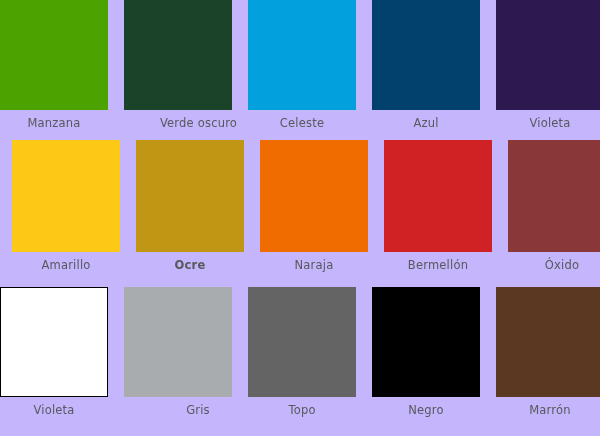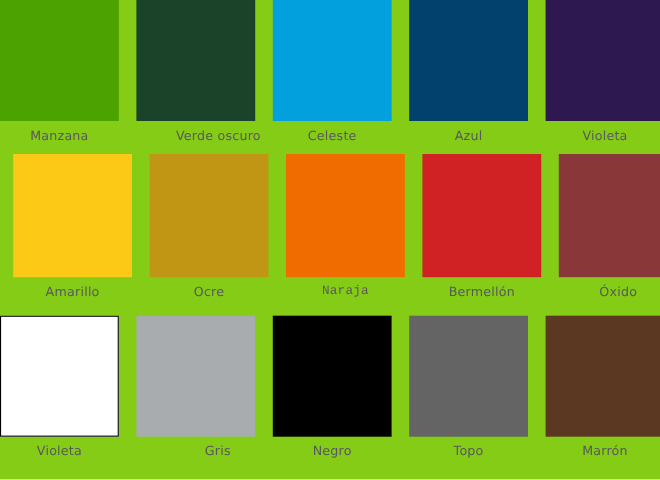--- a/index.html
+++ b/index.html
@@ -10,21 +10,21 @@
   body {
     width: 600px;
     height: 436px;
     overflow: hidden;
     font-family: "DejaVu Sans", sans-serif;
   }
   #palette {
     position: relative;
     width: 600px;
     height: 436px;
-    background: #84cc16;
+    background: #c4b5fd;
   }
   .swatch-row {
     position: absolute;
     left: 0;
     width: 600px;
     display: flex;
     flex-direction: row;
     align-items: flex-start;
   }
   #row-0 { top: 0px; }
@@ -89,25 +89,25 @@
     </div>
   </div>
 
   <div class="swatch-row" id="row-1" style="left: 0px; padding-left: 12px;">
     <div class="swatch-cell">
       <div class="swatch-chip chip-h-112" style="background: rgb(251, 201, 22); height: 112px;"></div>
       <div class="swatch-label" style="color: rgb(88, 89, 91);">Amarillo</div>
     </div>
     <div class="swatch-cell">
       <div class="swatch-chip chip-h-112" style="background: rgb(193, 150, 20); height: 112px;"></div>
-      <div class="swatch-label" style="color: rgb(88, 89, 91);">Ocre</div>
+      <div class="swatch-label" style="color: rgb(88, 89, 91); font-weight: bold;">Ocre</div>
     </div>
     <div class="swatch-cell">
       <div class="swatch-chip chip-h-112" style="background: rgb(241, 108, 0); height: 112px;"></div>
-      <div class="swatch-label" style="color: rgb(88, 89, 91); font-family: Liberation Mono, monospace;">Naraja</div>
+      <div class="swatch-label" style="color: rgb(88, 89, 91);">Naraja</div>
     </div>
     <div class="swatch-cell">
       <div class="swatch-chip chip-h-112" style="background: rgb(208, 34, 36); height: 112px;"></div>
       <div class="swatch-label" style="color: rgb(88, 89, 91);">Bermellón</div>
     </div>
     <div class="swatch-cell">
       <div class="swatch-chip chip-h-112" style="background: rgb(138, 55, 57); height: 112px;"></div>
       <div class="swatch-label" style="color: rgb(88, 89, 91);">Óxido</div>
     </div>
   </div>
@@ -115,26 +115,26 @@
   <div class="swatch-row" id="row-2" style="left: 0px;">
     <div class="swatch-cell">
       <div class="swatch-chip chip-h-110b" style="background: rgb(255, 255, 255); height: 110px; border: 1px solid rgb(0, 0, 0);"></div>
       <div class="swatch-label" style="color: rgb(88, 89, 91);">Violeta</div>
     </div>
     <div class="swatch-cell">
       <div class="swatch-chip chip-h-110b" style="background: rgb(168, 172, 175); height: 110px;"></div>
       <div class="swatch-label" style="color: rgb(88, 89, 91); margin-left: 40px;">Gris</div>
     </div>
     <div class="swatch-cell">
+      <div class="swatch-chip chip-h-110b" style="background: rgb(100, 100, 100); height: 110px;"></div>
+      <div class="swatch-label" style="color: rgb(88, 89, 91);">Topo</div>
+    </div>
+    <div class="swatch-cell">
       <div class="swatch-chip chip-h-110b" style="background: rgb(0, 0, 0); height: 110px;"></div>
       <div class="swatch-label" style="color: rgb(88, 89, 91);">Negro</div>
-    </div>
-    <div class="swatch-cell">
-      <div class="swatch-chip chip-h-110b" style="background: rgb(100, 100, 100); height: 110px;"></div>
-      <div class="swatch-label" style="color: rgb(88, 89, 91);">Topo</div>
     </div>
     <div class="swatch-cell">
       <div class="swatch-chip chip-h-110b" style="background: rgb(91, 56, 34); height: 110px;"></div>
       <div class="swatch-label" style="color: rgb(88, 89, 91);">Marrón</div>
     </div>
   </div>
 
 </div>
 
 </body></html>

